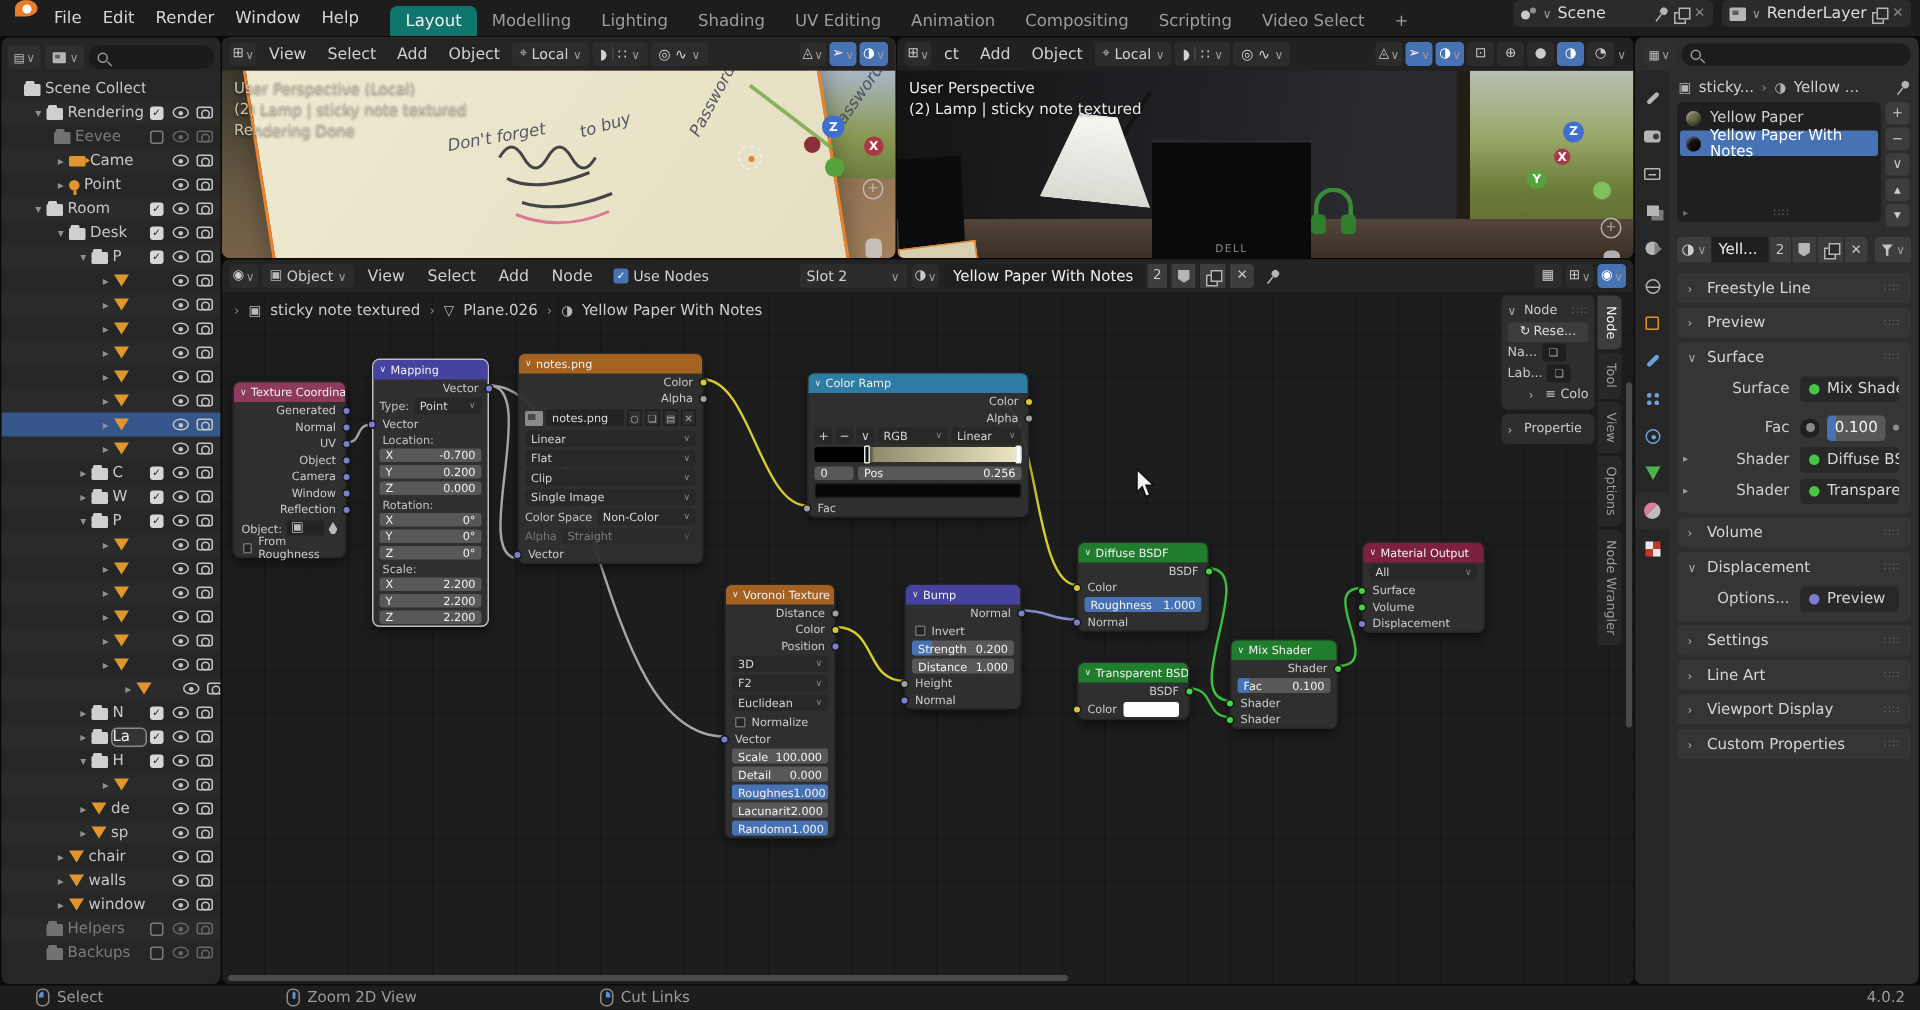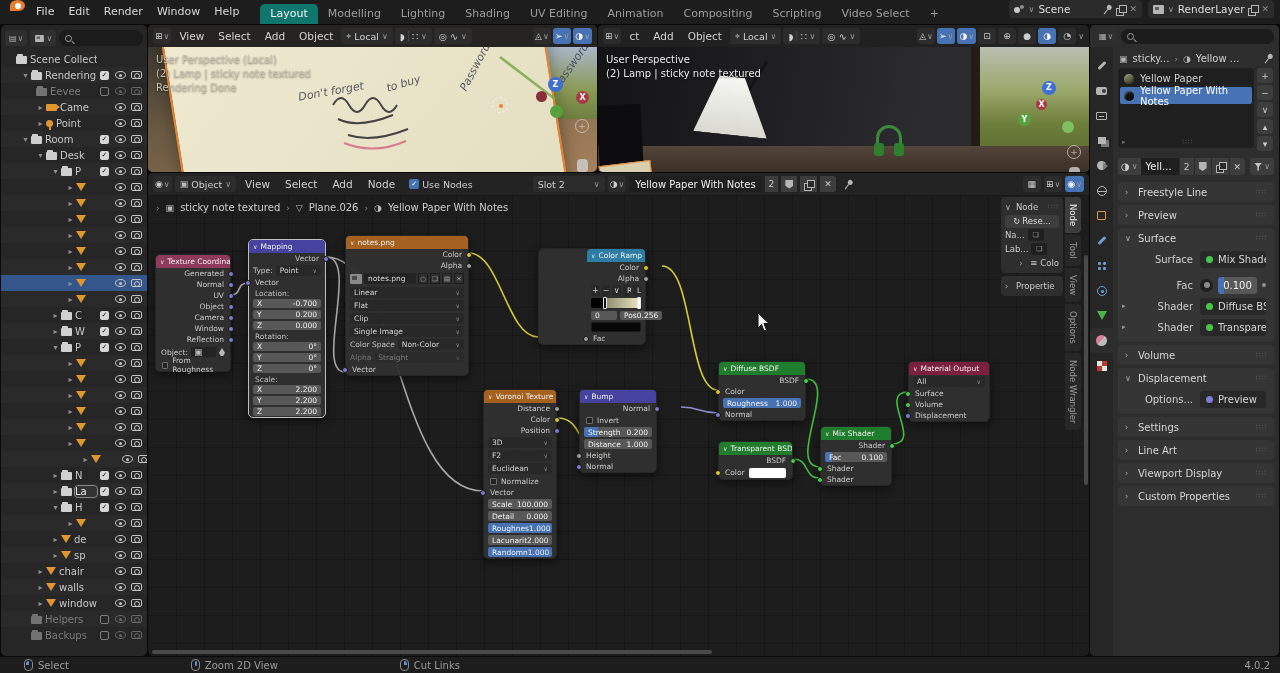--- a/index.html
+++ b/index.html
@@ -805,20 +805,23 @@
       <span class="icobtn on">◑</span>
       <span class="icobtn">◔</span>
       <span class="mini">∨</span>
     </div>
     <div class="vpbody" style="background: linear-gradient(100deg, rgb(20, 20, 22) 0%, rgb(35, 35, 39) 45%, rgb(44, 44, 48) 65%);">
       <div style="position: absolute; right: 0px; top: 0px; width: 118px; height: 125px; border-left: 9px solid rgb(36, 29, 22); background: linear-gradient(rgb(184, 191, 178) 0%, rgb(154, 168, 106) 35%, rgb(109, 125, 58) 62%, rgb(85, 101, 44) 100%);"></div>
       <div style="position: absolute; left: 0px; bottom: 0px; width: 100%; height: 26px; background: linear-gradient(rgb(84, 69, 58), rgb(58, 47, 38));"></div>
       <div style="position: absolute; left: 0px; top: 58px; width: 44px; height: 62px; background: rgb(12, 12, 14); transform: rotate(-3deg);"></div>
       <div style="position: absolute; left: 152px; top: 10px; width: 3px; height: 58px; background: rgb(20, 20, 20); transform: rotate(32deg);"></div>
       <div style="position: absolute; left: 98px; top: 30px; width: 74px; height: 58px; background: linear-gradient(rgb(247, 247, 243), rgb(217, 217, 210)); clip-path: polygon(28% 0px, 62% 0px, 100% 100%, 0px 100%); transform: rotate(6deg); box-shadow: rgba(255, 244, 214, 0.45) 0px 6px 18px;"></div>
+      <div style="position: absolute; left: 170px; top: 46px; width: 106px; height: 80px; background: rgb(10, 10, 12); border-top: 2px solid rgb(44, 44, 46); display: flex; align-items: flex-end; justify-content: center;">
+        <div style="color: rgb(139, 139, 139); font-size: 7px; letter-spacing: 1px; margin-bottom: 3px;">DELL</div>
+      </div>
       <div style="position: absolute; left: 278px; top: 78px; width: 26px; height: 24px; border-top: 3px solid rgb(58, 138, 58); border-right: 3px solid rgb(58, 138, 58); border-left: 3px solid rgb(58, 138, 58); border-image: initial; border-bottom: none; border-radius: 13px 13px 0px 0px;"></div>
       <div style="position: absolute; left: 276px; top: 96px; width: 10px; height: 13px; background: rgb(47, 127, 47); border-radius: 3px;"></div>
       <div style="position: absolute; left: 296px; top: 96px; width: 10px; height: 13px; background: rgb(47, 127, 47); border-radius: 3px;"></div>
       <div style="position: absolute; left: 2px; top: 116px; width: 52px; height: 26px; background: rgb(216, 207, 174); border: 1.5px solid rgb(232, 130, 45); transform: rotate(-7deg);"></div>
       <div class="ball" style="left: 444px; top: 34px; width: 14px; height: 14px; background: rgb(63, 111, 208); font-size: 8px; line-height: 14px;">Z</div>
       <div class="ball" style="left: 438px; top: 52px; width: 11px; height: 11px; background: rgb(168, 58, 70); font-size: 8px; line-height: 11px;">X</div>
       <div class="ball" style="left: 420px; top: 66px; width: 13px; height: 13px; background: rgb(87, 162, 60); font-size: 8px; line-height: 13px;">Y</div>
       <div class="ball" style="left: 464px; top: 74px; width: 12px; height: 12px; background: rgb(127, 191, 95); font-size: 8px; line-height: 12px;"></div>
       <div class="vpic" style="top: 98px;">+</div>
       <div class="hand" style="top: 120px;"></div>
@@ -1077,21 +1080,21 @@
             <div class="nsel gray">
               <span>Straight</span>
               <span class="ca">∨</span>
             </div>
           </div>
           <div class="nrow">
             <span>Vector</span>
             <span class="sock" style="left: -4px; background: rgb(125, 125, 210);"></span>
           </div>
         </div>
-        <div class="node" style="left: 390px; top: 53px; width: 108px; padding-left: 48px;">
+        <div class="node" style="left: 390px; top: 53px; width: 148px;">
           <div class="nhdr" style="background: rgb(45, 124, 163);">
             <span class="ncaret">∨</span>
             <span>Color Ramp</span>
           </div>
           <div class="nrow out">
             <span>Color</span>
             <span class="sock" style="right: -4px; background: rgb(214, 200, 50);"></span>
           </div>
           <div class="nrow out">
             <span>Alpha</span>
@@ -1196,21 +1199,21 @@
               <span style="margin-left: auto;">2.000</span>
             </div>
           </div>
           <div class="sldrow">
             <div class="nsld" style="background: linear-gradient(90deg, rgb(71, 114, 179) 100%, rgb(88, 88, 88) 100%);">
               <span>Randomn</span>
               <span style="margin-left: auto;">1.000</span>
             </div>
           </div>
         </div>
-        <div class="node" style="left: 431px; top: 194px; width: 78px;">
+        <div class="node" style="left: 455px; top: 194px; width: 78px;">
           <div class="nhdr" style="background: rgb(70, 67, 160);">
             <span class="ncaret">∨</span>
             <span>Bump</span>
           </div>
           <div class="nrow out">
             <span>Normal</span>
             <span class="sock" style="right: -4px; background: rgb(125, 125, 210);"></span>
           </div>
           <div class="nchk">
             <span class="nbox"></span>

